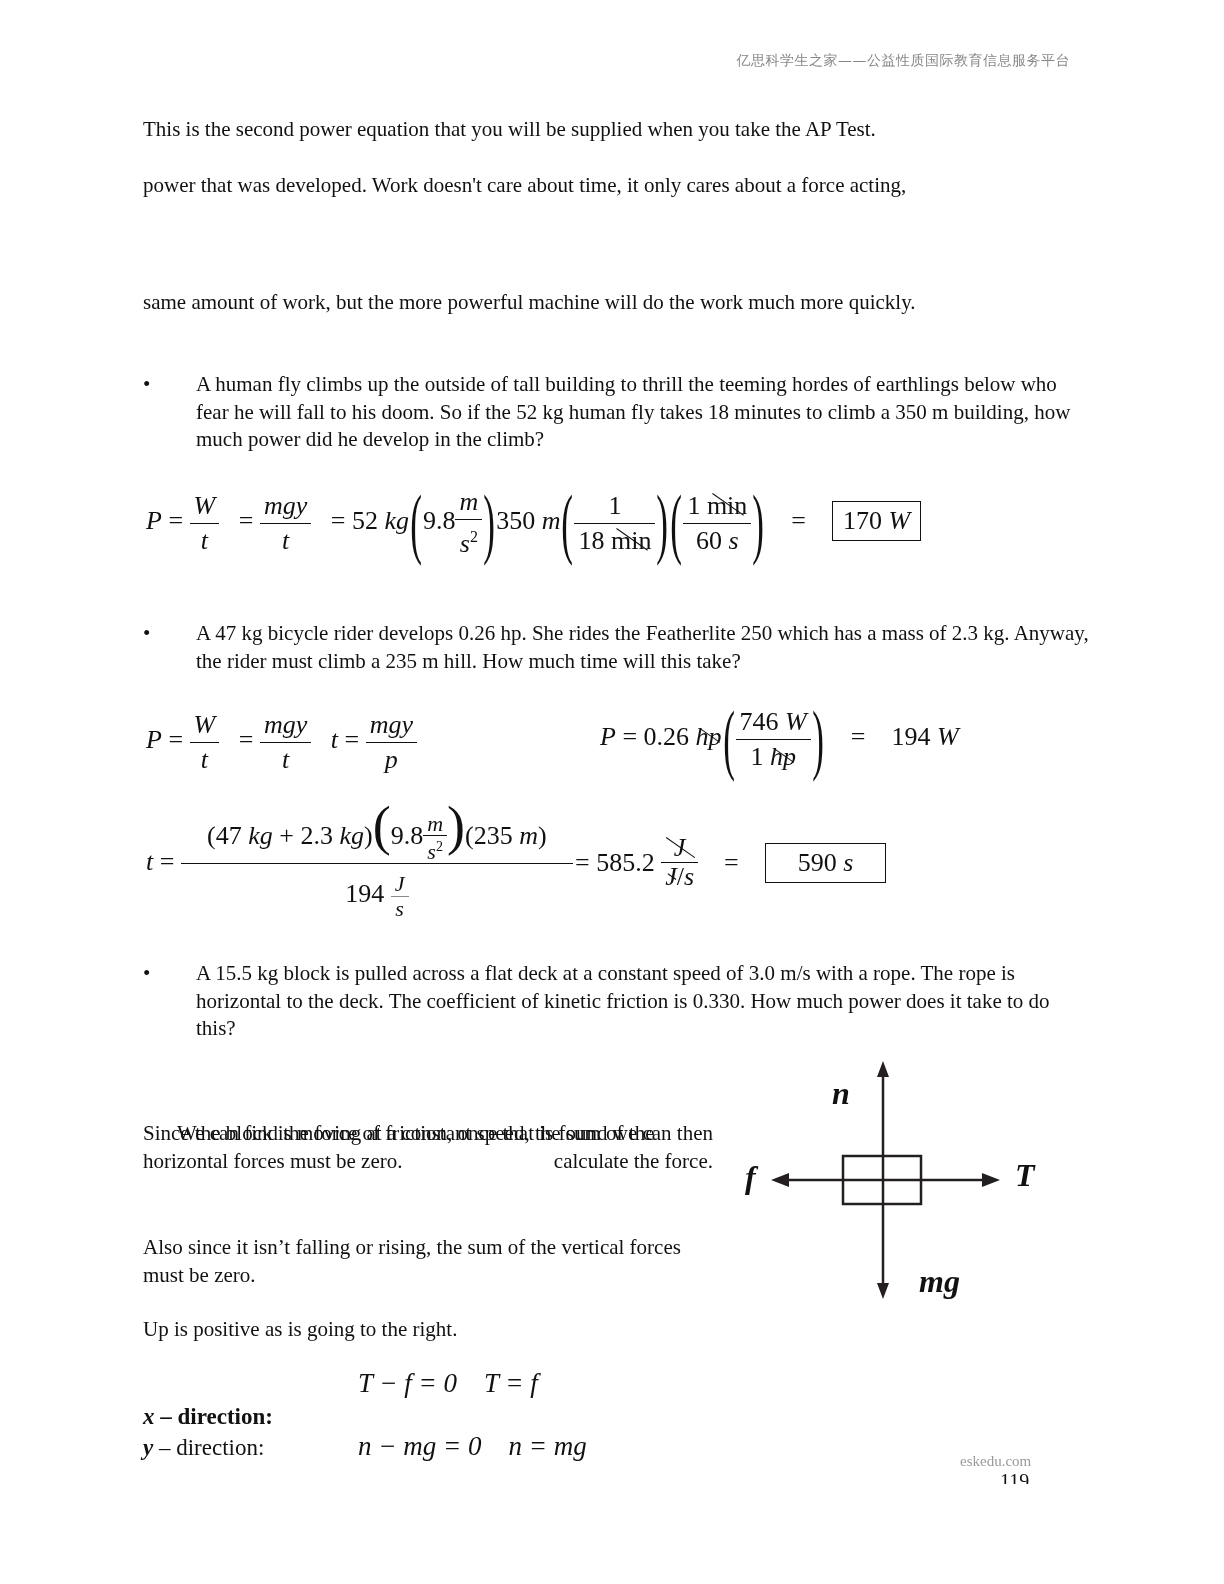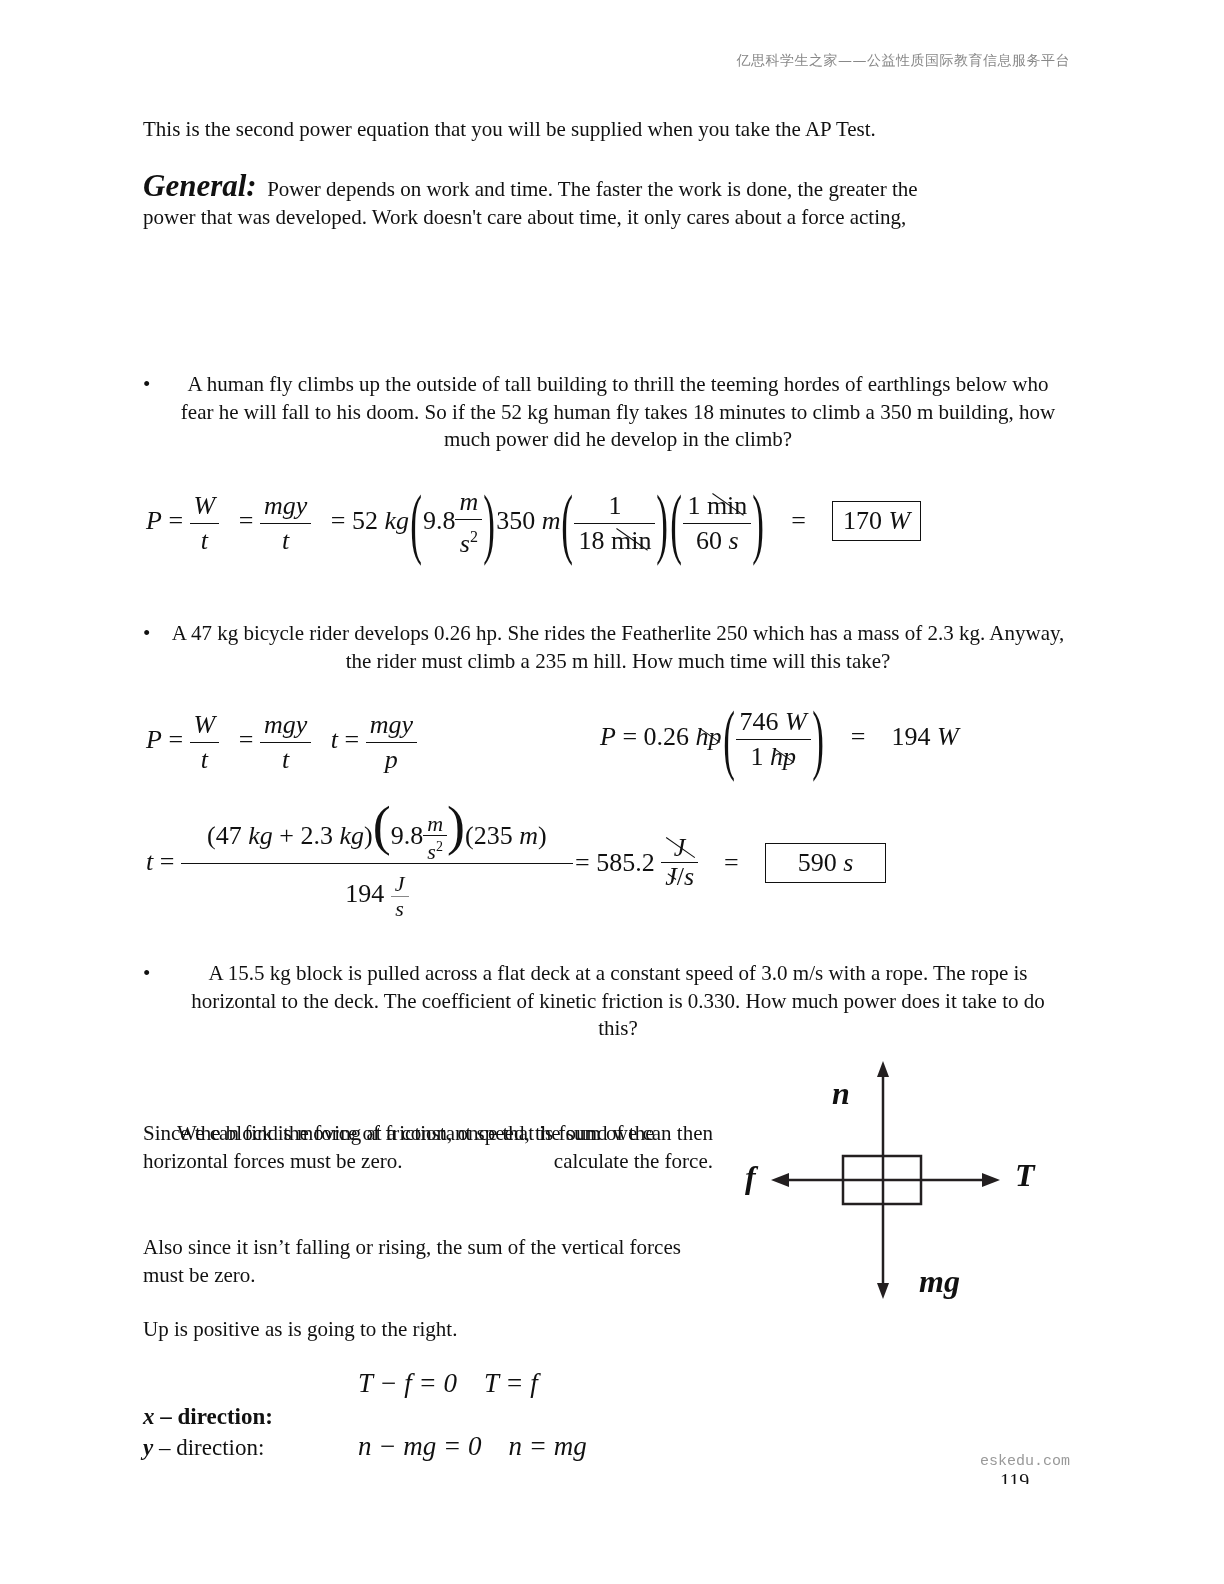--- a/index.html
+++ b/index.html
@@ -5,51 +5,51 @@
   html, body { margin: 0; padding: 0; background: #ffffff; }
   body { width: 1224px; height: 1584px; position: relative; overflow: hidden;
          font-family: "Liberation Serif", "DejaVu Serif", serif; color: #111; }
   .abs { position: absolute; }
   .header { top: 52px; left: 640px; width: 430px; text-align: right;
             font-family: "DejaVu Sans", "Liberation Sans", sans-serif; font-size: 14px; color: #888; letter-spacing: 0.5px; }
   .para { left: 143px; width: 930px; font-size: 21px; line-height: 27.5px; }
   .general-head { font-weight: bold; font-style: italic; font-size: 31px; }
   .bullet { left: 143px; width: 930px; font-size: 21px; line-height: 27.5px; }
   .bullet .dot { position: absolute; left: 0; top: 0; }
-  .bullet .txt { position: absolute; left: 28px; width: 894px; text-align: center; }
+  .bullet .txt { position: absolute; left: 53px; width: 894px; }
   .math { font-family: "Liberation Serif", serif; font-size: 26px; }
   .it { font-style: italic; }
   .frac { display: inline-block; vertical-align: middle; text-align: center; }
   .frac .num { display: block; padding: 0 4px; border-bottom: 1.5px solid #111; line-height: 34px; }
   .frac .den { display: block; padding: 0 4px; line-height: 34px; }
   .paren { display: inline-block; vertical-align: middle; font-size: 78px; font-weight: 100; transform: scaleX(0.45); line-height: 78px; margin: 0 -6px; }
   .boxed { border: 1.5px solid #111; padding: 4px 10px; display: inline-block; }
   .strike { position: relative; display: inline-block; }
   .strike::after { content: ""; position: absolute; left: 2px; right: 0; top: 45%; border-top: 1.5px solid #111; transform: rotate(35deg); }
   .side-text { left: 143px; width: 590px; font-size: 21px; line-height: 27.5px; }
   .fbd-label { font-family: "Liberation Serif", serif; font-weight: bold; font-style: italic; font-size: 32px; }
   .dir-label { left: 143px; font-size: 23px; }
   .dir-eq { left: 358px; font-size: 27px; font-style: italic; }
-  .footer-site { top: 1453px; left: 960px; width: 110px; text-align: right;
-                 font-family: Liberation Mono, monospace; font-size: 15px; color: #999; }
+  .footer-site { top: 1453px; left: 960px; width: 110px; 
+                 font-family: Liberation Serif, serif; font-size: 15px; color: #999; }
   .page-num { top: 1470px; left: 1000px; width: 70px; font-size: 20px; height: 14px; overflow: hidden; }
 </style>
 </head>
 <body>
 
 <div class="abs header">亿思科学生之家——公益性质国际教育信息服务平台</div>
 
 <div class="abs para" style="top:116px;">This is the second power equation that you will be supplied when you take the AP Test.</div>
 
 <div class="abs para" style="top:172px;">
-  <div><span class="general-head">General:</span>&nbsp; <span>Power depends on work and time.  The faster the work is done, the greater the</span></div>
   <div>power that was developed.  Work doesn't care about time, it only cares about a force acting,</div>
 </div>
 
 <div class="abs para" style="top:289px;">
+  <div>same amount of work, but the more powerful machine will do the work much more quickly.</div>
 </div>
 
 <div class="abs bullet" style="top:371px; height:84px;">
   <span class="dot">•</span>
   <span class="txt">A human fly climbs up the outside of tall building to thrill the teeming hordes of earthlings below who fear he will fall to his doom.  So if the 52 kg human fly takes 18 minutes to climb a 350 m building, how much power did he develop in the climb?</span>
 </div>
 
 <div class="abs math" style="top:484px; left:146px; white-space:nowrap;">
   <span class="it">P</span>
   <span>=</span>

